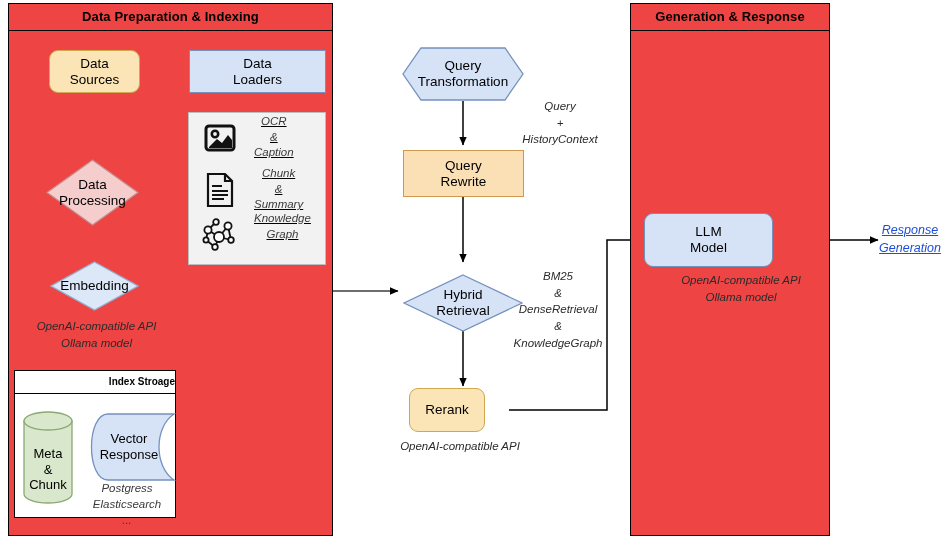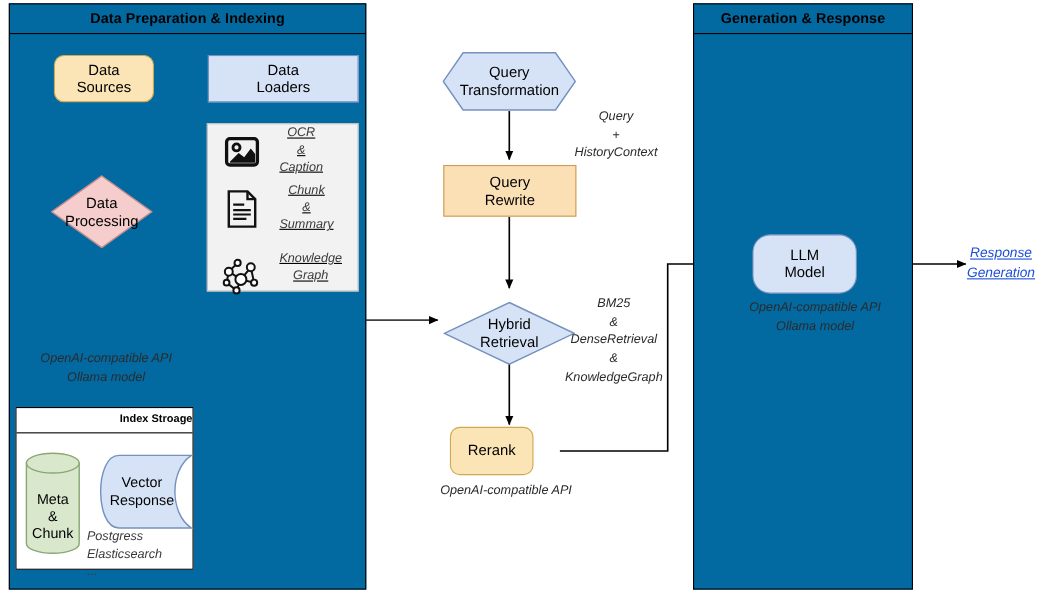--- a/index.html
+++ b/index.html
@@ -2,21 +2,21 @@
 <html><head>
 <meta charset="utf-8">
 <style>
   html,body{margin:0;padding:0;background:#ffffff;}
   body{width:951px;height:541px;position:relative;overflow:hidden;
        font-family:"Liberation Sans","DejaVu Sans",sans-serif;color:#000;}
   #canvas{position:absolute;left:0;top:0;width:951px;height:541px;}
   .abs{position:absolute;box-sizing:border-box;}
 
   
-  .lane{border:1.6px solid #000;background:#0369a1;}
+  .lane{border:1.6px solid #000;background:#ef4444;}
   .lane-title{border-bottom:1.6px solid #000;height:26px;line-height:26px;
               text-align:center;font-weight:bold;font-size:13px;letter-spacing:.1px;}
 
   
   .node{display:flex;align-items:center;justify-content:center;text-align:center;
         font-size:13.5px;line-height:1.18;color:#000;}
   .rect{border:1.3px solid #6f7b95;}
   .rrect{border:1.3px solid #b99a52;border-radius:9px;}
   .blue{background:#d6e3f7;border-color:#7591bd;}
   .yellow{background:#fbe5b6;border-color:#cfa850;}
@@ -44,21 +44,21 @@
   .iconrow{position:absolute;display:flex;align-items:flex-start;text-decoration:underline;}
   .iconcell{width:48px;height:48px;display:flex;align-items:center;justify-content:center;}
   .icontext{font-style:italic;font-size:11.5px;color:#3a3a3a;text-align:center;
             line-height:1.35;white-space:pre-line;margin-left:10px;}
 
   
   .idxbox{border:1.6px solid #000;background:#fff;}
   .idxtitle{border-bottom:1.6px solid #000;height:22px;line-height:22px;text-align:right;
             font-weight:bold;font-size:10px;}
   .storeTxt{position:absolute;font-style:italic;font-size:11.5px;color:#3a3a3a;
-            line-height:1.4;white-space:pre-line;}
+            text-align:center;line-height:1.4;white-space:pre-line;}
 
   svg.edges{position:absolute;left:0;top:0;width:951px;height:541px;
             pointer-events:none;overflow:visible;}
 </style>
 </head>
 <body>
 
 <div id="canvas">
 
   <svg class="edges">
@@ -107,20 +107,26 @@
 Loaders</div>
 
   <div class="diamond-wrap" style="left:46px;top:159px;width:93px;height:67px;">
     <svg width="93" height="67" viewBox="0 0 93 67">
       <polygon points="46.5,1 92,33.5 46.5,66 1,33.5" fill="#f5cdcd" stroke="#c48c8c" stroke-width="1.3"></polygon>
     </svg>
     <div class="diamond-label" style="white-space:pre-line;">Data
 Processing</div>
   </div>
 
+  <div class="diamond-wrap" style="left:50px;top:261px;width:89px;height:50px;">
+    <svg width="89" height="50" viewBox="0 0 89 50">
+      <polygon points="44.5,1 88,25 44.5,49 1,25" fill="#dce8f8" stroke="#93aed1" stroke-width="1.3"></polygon>
+    </svg>
+    <div class="diamond-label">Embedding</div>
+  </div>
 
   <div class="annot" style="left:14px;top:318px;width:165px;">OpenAI-compatible API
 Ollama model</div>
 
   <div class="abs iconpanel" style="left:188px;top:112px;width:138px;height:153px;"></div>
 
   <div class="iconrow" style="left:196px;top:114px;width:128px;height:50px;">
     <div class="iconcell">
       <svg width="34" height="34" viewBox="0 0 34 34">
         <rect x="3" y="5" width="28" height="24" rx="3" fill="none" stroke="#111" stroke-width="3"></rect>
@@ -144,21 +150,21 @@
           <line x1="9" y1="23" x2="25" y2="23"></line>
           <line x1="9" y1="27" x2="21" y2="27"></line>
         </g>
       </svg>
     </div>
     <div class="icontext">Chunk
 &amp;
 Summary</div>
   </div>
 
-  <div class="iconrow" style="left:196px;top:228px;width:128px;height:46px;">
+  <div class="iconrow" style="left:196px;top:211px;width:128px;height:46px;">
     <div class="iconcell">
       <svg width="40" height="38" viewBox="0 0 40 38">
         <g stroke="#111" stroke-width="1.8" fill="none">
           <line x1="8" y1="14" x2="19" y2="21"></line>
           <line x1="19" y1="21" x2="28" y2="10"></line>
           <line x1="19" y1="21" x2="31" y2="24"></line>
           <line x1="19" y1="21" x2="15" y2="31"></line>
           <line x1="8" y1="14" x2="16" y2="6"></line>
           <line x1="8" y1="14" x2="6" y2="24"></line>
           <line x1="6" y1="24" x2="15" y2="31"></line>
@@ -236,21 +242,21 @@
 KnowledgeGraph</div>
 
   <div class="abs node rrect yellow" style="left:409px;top:388px;width:76px;height:44px;">Rerank</div>
 
   <div class="annot" style="left:386px;top:438px;width:148px;">OpenAI-compatible API</div>
 
   <div class="abs lane" style="left:630px;top:3px;width:200px;height:533px;">
     <div class="lane-title">Generation &amp; Response</div>
   </div>
 
-  <div class="abs node rrect blue" style="left:684px;top:213px;width:95px;height:54px;white-space:pre-line;border-color:#7591bd;border-radius:16px;">LLM
+  <div class="abs node rrect blue" style="left:644px;top:213px;width:129px;height:54px;white-space:pre-line;border-color:#7591bd;">LLM
 Model</div>
 
   <div class="annot" style="left:663px;top:272px;width:156px;">OpenAI-compatible API
 Ollama model</div>
 
   <div class="annot annot-u" style="left:872px;top:221px;width:76px;font-size:12.5px;color:#1d4ed8;">Response
 Generation</div>
 
 </div>
 

